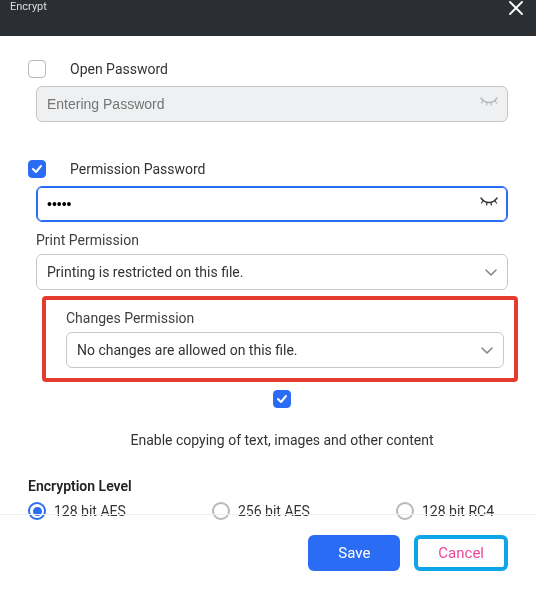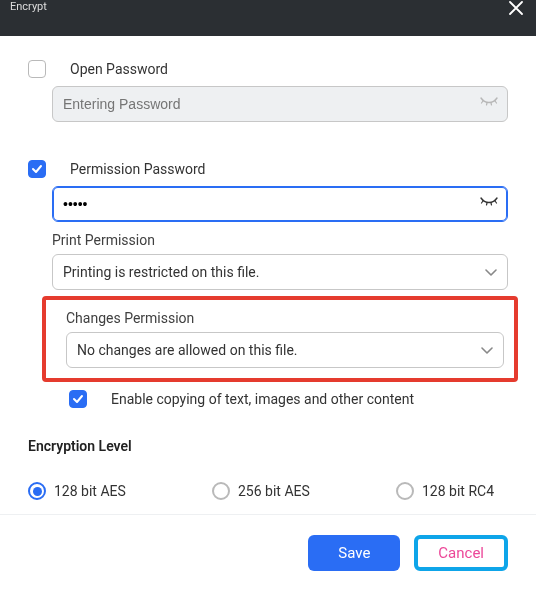--- a/index.html
+++ b/index.html
@@ -49,21 +49,21 @@
     justify-content: center;
     cursor: pointer;
   }
   .checkbox.checked {
     background: #2a6df4;
     border-color: #2a6df4;
   }
   .checkbox.checked svg { display: block; }
   .checkbox svg { display: none; }
   .field-indent {
-    margin-left: 24px;
+    margin-left: 8px;
     margin-bottom: 20px;
   }
   .sub-label {
     color: #404040;
     margin: 10px 0 6px 0;
   }
   .text-input {
     width: 100%;
     height: 36px;
     border: 1px solid #c7c7c7;
@@ -114,21 +114,21 @@
     margin-left: 14px;
     margin-right: -10px;
     margin-bottom: 8px;
   }
   .highlight-box .sub-label { margin-top: 4px; }
   .section-gap { height: 18px; }
   .radio-row {
     display: flex;
     align-items: flex-start;
     gap: 4px;
-    margin-top: 28px;
+    margin-top: 8px;
   }
   .radio-item {
     display: flex;
     align-items: center;
     gap: 8px;
     width: 180px;
     cursor: pointer;
   }
   .radio {
     width: 18px;
@@ -262,21 +262,21 @@
         <span>No changes are allowed on this file.</span>
         <span class="chevron">
           <svg width="12" height="8" viewBox="0 0 12 8">
               <path d="M1 1 L6 6 L11 1" stroke="#888" stroke-width="1.6" fill="none" stroke-linecap="round" stroke-linejoin="round"></path>
             </svg>
         </span>
       </div>
     </div>
   </div>
 
-  <div class="row" style="margin-left:41px;">
+  <div class="row" style="margin-left:28px;flex-direction:column;">
     <span class="checkbox checked">
       <svg width="12" height="12" viewBox="0 0 12 12">
           <path d="M2 6 L5 9 L10 3" stroke="#fff" stroke-width="2" fill="none" stroke-linecap="round" stroke-linejoin="round"></path>
         </svg>
     </span>
     <span>Enable copying of text, images and other content</span>
   </div>
 
   <div class="enc-label">Encryption Level</div>
   <div class="radio-row">

